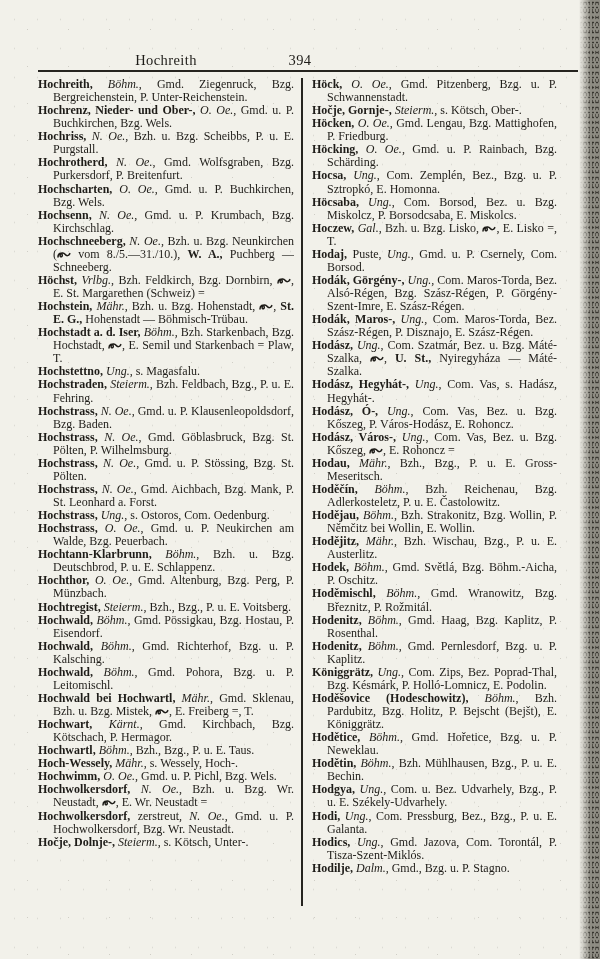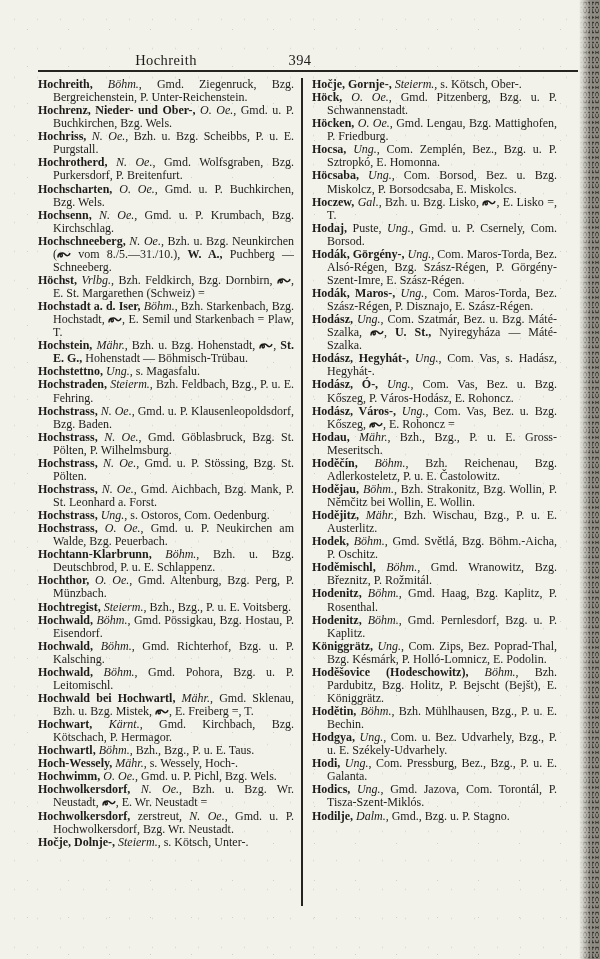--- a/index.html
+++ b/index.html
@@ -57,26 +57,26 @@
       <p class="entry"><span class="b">Hochriss, </span><span class="i">N. Oe.</span><span>, Bzh. u. Bzg. Scheibbs, P. u. E. Purgstall.</span></p>
       <p class="entry"><span class="b">Hochrotherd, </span><span class="i">N. Oe.</span><span>, Gmd. Wolfsgraben, Bzg. Purkersdorf, P. Breitenfurt.</span></p>
       <p class="entry"><span class="b">Hochscharten, </span><span class="i">O. Oe.</span><span>, Gmd. u. P. Buchkirchen, Bzg. Wels.</span></p>
       <p class="entry"><span class="b">Hochsenn, </span><span class="i">N. Oe.</span><span>, Gmd. u. P. Krumbach, Bzg. Kirchschlag.</span></p>
       <p class="entry"><span class="b">Hochschneeberg, </span><span class="i">N. Oe.</span><span>, Bzh. u. Bzg. Neunkirchen (</span><span class="posthorn"><svg width="14" height="9" viewBox="0 0 14 9" xmlns="http://www.w3.org/2000/svg">
             <path d="M1 7 C1 3.2 4.2 2.2 5.1 4.6 C6 7 3.2 7.8 3.1 5.4 C3 3 6.4 2 8 4.2 C9.4 6.1 11.6 6.3 12.8 3.6" fill="none" stroke="#1e1c18" stroke-width="1.5" stroke-linecap="round"></path>
           </svg></span><span> vom 8./5.—31./10.), </span><span class="b">W. A.,</span><span> Puchberg — Schneeberg.</span></p>
       <p class="entry"><span class="b">Höchst, </span><span class="i">Vrlbg.</span><span>, Bzh. Feldkirch, Bzg. Dornbirn, </span><span class="posthorn"><svg width="14" height="9" viewBox="0 0 14 9" xmlns="http://www.w3.org/2000/svg">
             <path d="M1 7 C1 3.2 4.2 2.2 5.1 4.6 C6 7 3.2 7.8 3.1 5.4 C3 3 6.4 2 8 4.2 C9.4 6.1 11.6 6.3 12.8 3.6" fill="none" stroke="#1e1c18" stroke-width="1.5" stroke-linecap="round"></path>
           </svg></span><span>, E. St. Margarethen (Schweiz) =</span></p>
+      <p class="entry"><span class="b">Hochstein, </span><span class="i">Mähr.</span><span>, Bzh. u. Bzg. Hohenstadt, </span><span class="posthorn"><svg width="14" height="9" viewBox="0 0 14 9" xmlns="http://www.w3.org/2000/svg">
+            <path d="M1 7 C1 3.2 4.2 2.2 5.1 4.6 C6 7 3.2 7.8 3.1 5.4 C3 3 6.4 2 8 4.2 C9.4 6.1 11.6 6.3 12.8 3.6" fill="none" stroke="#1e1c18" stroke-width="1.5" stroke-linecap="round"></path>
+          </svg></span><span>, </span><span class="b">St. E. G.,</span><span> Hohenstadt — Böhmisch-Trübau.</span></p>
       <p class="entry"><span class="b">Hochstadt a. d. Iser, </span><span class="i">Böhm.</span><span>, Bzh. Starkenbach, Bzg. Hochstadt, </span><span class="posthorn"><svg width="14" height="9" viewBox="0 0 14 9" xmlns="http://www.w3.org/2000/svg">
             <path d="M1 7 C1 3.2 4.2 2.2 5.1 4.6 C6 7 3.2 7.8 3.1 5.4 C3 3 6.4 2 8 4.2 C9.4 6.1 11.6 6.3 12.8 3.6" fill="none" stroke="#1e1c18" stroke-width="1.5" stroke-linecap="round"></path>
           </svg></span><span>, E. Semil und Starkenbach = Plaw, T.</span></p>
-      <p class="entry"><span class="b">Hochstein, </span><span class="i">Mähr.</span><span>, Bzh. u. Bzg. Hohenstadt, </span><span class="posthorn"><svg width="14" height="9" viewBox="0 0 14 9" xmlns="http://www.w3.org/2000/svg">
-            <path d="M1 7 C1 3.2 4.2 2.2 5.1 4.6 C6 7 3.2 7.8 3.1 5.4 C3 3 6.4 2 8 4.2 C9.4 6.1 11.6 6.3 12.8 3.6" fill="none" stroke="#1e1c18" stroke-width="1.5" stroke-linecap="round"></path>
-          </svg></span><span>, </span><span class="b">St. E. G.,</span><span> Hohenstadt — Böhmisch-Trübau.</span></p>
       <p class="entry"><span class="b">Hochstettno, </span><span class="i">Ung.</span><span>, s. Magasfalu.</span></p>
       <p class="entry"><span class="b">Hochstraden, </span><span class="i">Steierm.</span><span>, Bzh. Feldbach, Bzg., P. u. E. Fehring.</span></p>
       <p class="entry"><span class="b">Hochstrass, </span><span class="i">N. Oe.</span><span>, Gmd. u. P. Klausenleopoldsdorf, Bzg. Baden.</span></p>
       <p class="entry"><span class="b">Hochstrass, </span><span class="i">N. Oe.</span><span>, Gmd. Göblasbruck, Bzg. St. Pölten, P. Wilhelmsburg.</span></p>
       <p class="entry"><span class="b">Hochstrass, </span><span class="i">N. Oe.</span><span>, Gmd. u. P. Stössing, Bzg. St. Pölten.</span></p>
       <p class="entry"><span class="b">Hochstrass, </span><span class="i">N. Oe.</span><span>, Gmd. Aichbach, Bzg. Mank, P. St. Leonhard a. Forst.</span></p>
       <p class="entry"><span class="b">Hochstrass, </span><span class="i">Ung.</span><span>, s. Ostoros, Com. Oedenburg.</span></p>
       <p class="entry"><span class="b">Hochstrass, </span><span class="i">O. Oe.</span><span>, Gmd. u. P. Neukirchen am Walde, Bzg. Peuerbach.</span></p>
       <p class="entry"><span class="b">Hochtann-Klarbrunn, </span><span class="i">Böhm.</span><span>, Bzh. u. Bzg. Deutschbrod, P. u. E. Schlappenz.</span></p>
       <p class="entry"><span class="b">Hochthor, </span><span class="i">O. Oe.</span><span>, Gmd. Altenburg, Bzg. Perg, P. Münzbach.</span></p>
@@ -91,23 +91,24 @@
       <p class="entry"><span class="b">Hochwartl, </span><span class="i">Böhm.</span><span>, Bzh., Bzg., P. u. E. Taus.</span></p>
       <p class="entry"><span class="b">Hoch-Wessely, </span><span class="i">Mähr.</span><span>, s. Wessely, Hoch-.</span></p>
       <p class="entry"><span class="b">Hochwimm, </span><span class="i">O. Oe.</span><span>, Gmd. u. P. Pichl, Bzg. Wels.</span></p>
       <p class="entry"><span class="b">Hochwolkersdorf, </span><span class="i">N. Oe.</span><span>, Bzh. u. Bzg. Wr. Neustadt, </span><span class="posthorn"><svg width="14" height="9" viewBox="0 0 14 9" xmlns="http://www.w3.org/2000/svg">
             <path d="M1 7 C1 3.2 4.2 2.2 5.1 4.6 C6 7 3.2 7.8 3.1 5.4 C3 3 6.4 2 8 4.2 C9.4 6.1 11.6 6.3 12.8 3.6" fill="none" stroke="#1e1c18" stroke-width="1.5" stroke-linecap="round"></path>
           </svg></span><span>, E. Wr. Neustadt =</span></p>
       <p class="entry"><span class="b">Hochwolkersdorf,</span><span> zerstreut, </span><span class="i">N. Oe.</span><span>, Gmd. u. P. Hochwolkersdorf, Bzg. Wr. Neustadt.</span></p>
       <p class="entry"><span class="b">Hočje, Dolnje-, </span><span class="i">Steierm.</span><span>, s. Kötsch, Unter-.</span></p>
     </div>
   <div class="col col-right" id="col-right">
+      <p class="entry"><span class="b">Höck, </span><span class="i">O. Oe.</span><span>, Gmd. Pitzenberg, Bzg. u. P. Schwannenstadt.</span></p>
       <p class="entry"><span class="b">Hočje, Gornje-, </span><span class="i">Steierm.</span><span>, s. Kötsch, Ober-.</span></p>
-      <p class="entry"><span class="b">Höck, </span><span class="i">O. Oe.</span><span>, Gmd. Pitzenberg, Bzg. u. P. Schwannenstadt.</span></p>
       <p class="entry"><span class="b">Höcken, </span><span class="i">O. Oe.</span><span>, Gmd. Lengau, Bzg. Mattighofen, P. Friedburg.</span></p>
+      <p class="entry"><span class="b">Höcking, </span><span class="i">O. Oe.</span><span>, Gmd. u. P. Rainbach, Bzg. Schärding.</span></p>
       <p class="entry"><span class="b">Hocsa, </span><span class="i">Ung.</span><span>, Com. Zemplén, Bez., Bzg. u. P. Sztropkó, E. Homonna.</span></p>
       <p class="entry"><span class="b">Höcsaba, </span><span class="i">Ung.</span><span>, Com. Borsod, Bez. u. Bzg. Miskolcz, P. Borsodcsaba, E. Miskolcs.</span></p>
       <p class="entry"><span class="b">Hoczew, </span><span class="i">Gal.</span><span>, Bzh. u. Bzg. Lisko, </span><span class="posthorn"><svg width="14" height="9" viewBox="0 0 14 9" xmlns="http://www.w3.org/2000/svg">
             <path d="M1 7 C1 3.2 4.2 2.2 5.1 4.6 C6 7 3.2 7.8 3.1 5.4 C3 3 6.4 2 8 4.2 C9.4 6.1 11.6 6.3 12.8 3.6" fill="none" stroke="#1e1c18" stroke-width="1.5" stroke-linecap="round"></path>
           </svg></span><span>, E. Lisko =, T.</span></p>
       <p class="entry"><span class="b">Hodaj,</span><span> Puste, </span><span class="i">Ung.</span><span>, Gmd. u. P. Csernely, Com. Borsod.</span></p>
       <p class="entry"><span class="b">Hodák, Görgény-, </span><span class="i">Ung.</span><span>, Com. Maros-Torda, Bez. Alsó-Régen, Bzg. Szász-Régen, P. Görgény-Szent-Imre, E. Szász-Régen.</span></p>
       <p class="entry"><span class="b">Hodák, Maros-, </span><span class="i">Ung.</span><span>, Com. Maros-Torda, Bez. Szász-Régen, P. Disznajo, E. Szász-Régen.</span></p>
       <p class="entry"><span class="b">Hodász, </span><span class="i">Ung.</span><span>, Com. Szatmár, Bez. u. Bzg. Máté-Szalka, </span><span class="posthorn"><svg width="14" height="9" viewBox="0 0 14 9" xmlns="http://www.w3.org/2000/svg">
             <path d="M1 7 C1 3.2 4.2 2.2 5.1 4.6 C6 7 3.2 7.8 3.1 5.4 C3 3 6.4 2 8 4.2 C9.4 6.1 11.6 6.3 12.8 3.6" fill="none" stroke="#1e1c18" stroke-width="1.5" stroke-linecap="round"></path>
@@ -120,20 +121,21 @@
       <p class="entry"><span class="b">Hodau, </span><span class="i">Mähr.</span><span>, Bzh., Bzg., P. u. E. Gross-Meseritsch.</span></p>
       <p class="entry"><span class="b">Hoděčín, </span><span class="i">Böhm.</span><span>, Bzh. Reichenau, Bzg. Adlerkosteletz, P. u. E. Častolowitz.</span></p>
       <p class="entry"><span class="b">Hodějau, </span><span class="i">Böhm.</span><span>, Bzh. Strakonitz, Bzg. Wollin, P. Němčitz bei Wollin, E. Wollin.</span></p>
       <p class="entry"><span class="b">Hodějitz, </span><span class="i">Mähr.</span><span>, Bzh. Wischau, Bzg., P. u. E. Austerlitz.</span></p>
       <p class="entry"><span class="b">Hodek, </span><span class="i">Böhm.</span><span>, Gmd. Světlá, Bzg. Böhm.-Aicha, P. Oschitz.</span></p>
       <p class="entry"><span class="b">Hoděmischl, </span><span class="i">Böhm.</span><span>, Gmd. Wranowitz, Bzg. Březnitz, P. Rožmitál.</span></p>
       <p class="entry"><span class="b">Hodenitz, </span><span class="i">Böhm.</span><span>, Gmd. Haag, Bzg. Kaplitz, P. Rosenthal.</span></p>
       <p class="entry"><span class="b">Hodenitz, </span><span class="i">Böhm.</span><span>, Gmd. Pernlesdorf, Bzg. u. P. Kaplitz.</span></p>
       <p class="entry"><span class="b">Königgrätz, </span><span class="i">Ung.</span><span>, Com. Zips, Bez. Poprad-Thal, Bzg. Késmárk, P. Holló-Lomnicz, E. Podolin.</span></p>
       <p class="entry"><span class="b">Hoděšovice (Hodeschowitz), </span><span class="i">Böhm.</span><span>, Bzh. Pardubitz, Bzg. Holitz, P. Bejscht (Bejšt), E. Königgrätz.</span></p>
+      <p class="entry"><span class="b">Hodětice, </span><span class="i">Böhm.</span><span>, Gmd. Hořetice, Bzg. u. P. Neweklau.</span></p>
       <p class="entry"><span class="b">Hodětin, </span><span class="i">Böhm.</span><span>, Bzh. Mühlhausen, Bzg., P. u. E. Bechin.</span></p>
       <p class="entry"><span class="b">Hodgya, </span><span class="i">Ung.</span><span>, Com. u. Bez. Udvarhely, Bzg., P. u. E. Székely-Udvarhely.</span></p>
       <p class="entry"><span class="b">Hodi, </span><span class="i">Ung.</span><span>, Com. Pressburg, Bez., Bzg., P. u. E. Galanta.</span></p>
       <p class="entry"><span class="b">Hodics, </span><span class="i">Ung.</span><span>, Gmd. Jazova, Com. Torontál, P. Tisza-Szent-Miklós.</span></p>
       <p class="entry"><span class="b">Hodilje, </span><span class="i">Dalm.</span><span>, Gmd., Bzg. u. P. Stagno.</span></p>
     </div>
 
   <div class="scan-edge"></div>
 </div>
 

